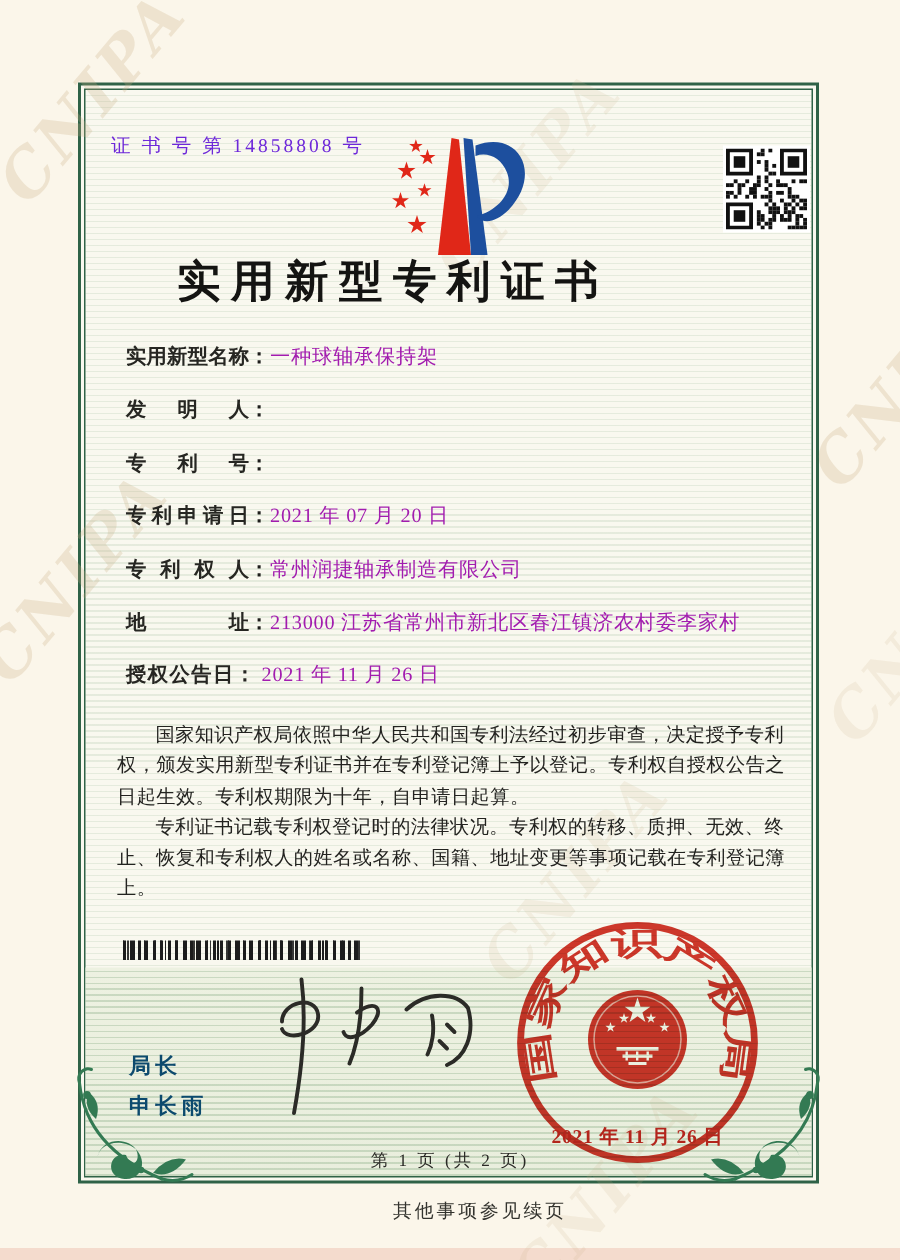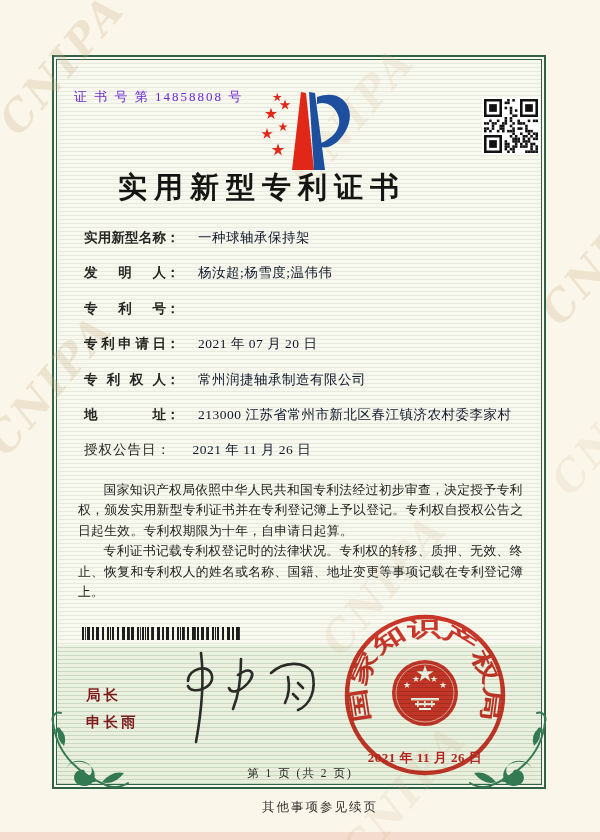--- a/index.html
+++ b/index.html
@@ -42,39 +42,39 @@
   .logo{position:absolute;left:240px;top:84px;width:126px;height:90px;z-index:3;}
   .qr{position:absolute;left:482px;top:97px;width:54px;height:54px;z-index:3;background:#fff;padding:2px;}
   .title{position:absolute;left:0;top:168px;width:524px;text-align:center;z-index:3;
     font-size:29px;font-weight:bold;letter-spacing:7px;color:#141412;}
   
   .fields{position:absolute;left:84px;top:228px;width:450px;z-index:3;font-size:13.5px;}
   .frow{height:35.4px;display:flex;align-items:flex-start;line-height:20px;}
   .fl{display:inline-block;width:82px;text-align:justify;text-align-last:justify;
       font-weight:600;color:#262622;}
   .colon{display:inline-block;width:14px;font-weight:600;}
-  .fv{color:#0f172a;letter-spacing:0.5px;margin-left:18px;}
+  .fv{color:#a21caf;letter-spacing:0.5px;}
   .frow.double{justify-content:flex-start;}
-  .half-label{font-weight:400;letter-spacing:1px;color:#262622;}
+  .half-label{font-weight:700;letter-spacing:1px;color:#262622;}
   .half2{position:absolute;left:224px;top:0;}
   .rel{position:relative;width:100%;}
   
   .paras{position:absolute;left:78px;top:480px;width:448px;z-index:3;
     font-size:12.8px;line-height:1.6;color:#232320;letter-spacing:0.3px;}
   .paras p{margin:0;text-indent:2em;}
   
   .barcode{position:absolute;left:82px;top:627px;width:158px;height:13px;z-index:3;
     background:
       repeating-linear-gradient(90deg,#1c1c1c 0 2px,transparent 2px 5px),
       repeating-linear-gradient(90deg,#1c1c1c 0 1px,transparent 1px 7px),
       repeating-linear-gradient(90deg,transparent 0 3px,rgba(20,20,20,.85) 3px 4px,transparent 4px 11px);
   }
   
-  .signer{position:absolute;left:86px;top:682px;z-index:3;font-size:14.5px;
-    font-weight:600;letter-spacing:3px;line-height:27px;color:#7f1d1d;
+  .signer{position:absolute;left:86px;top:698px;z-index:3;font-size:14.5px;
+    font-weight:600;letter-spacing:3px;line-height:27px;color:#0c4a6e;
     font-family:"Liberation Sans",sans-serif;}
   .sig-svg{position:absolute;left:158px;top:645px;z-index:3;}
   
   .seal{position:absolute;left:341px;top:611px;z-index:4;opacity:0.93;mix-blend-mode:multiply;}
   .seal-date{position:absolute;left:346px;top:749px;width:158px;z-index:5;
     text-align:center;font-size:13px;font-weight:bold;color:#b3251c;letter-spacing:0.5px;}
   
   .page-info{position:absolute;left:0;top:766px;width:600px;text-align:center;z-index:3;
     font-size:11.5px;letter-spacing:2px;color:#2a2a26;}
   .cont-note{position:absolute;left:0;top:799px;width:600px;text-align:center;z-index:3;
@@ -245,21 +245,20 @@
 
 <div class="fields">
   <div class="frow">
     <span class="fl">实用新型名称</span>
       <span class="colon">：</span>
     <span class="fv">一种球轴承保持架</span>
   </div>
   <div class="frow">
     <span class="fl">发明人</span>
       <span class="colon">：</span>
-    <span class="fv">杨汝超;杨雪度;温伟伟</span>
   </div>
   <div class="frow">
     <span class="fl">专利号</span>
       <span class="colon">：</span>
   </div>
   <div class="frow">
     <span class="fl">专利申请日</span>
       <span class="colon">：</span>
     <span class="fv">2021 年 07 月 20 日</span>
   </div>

